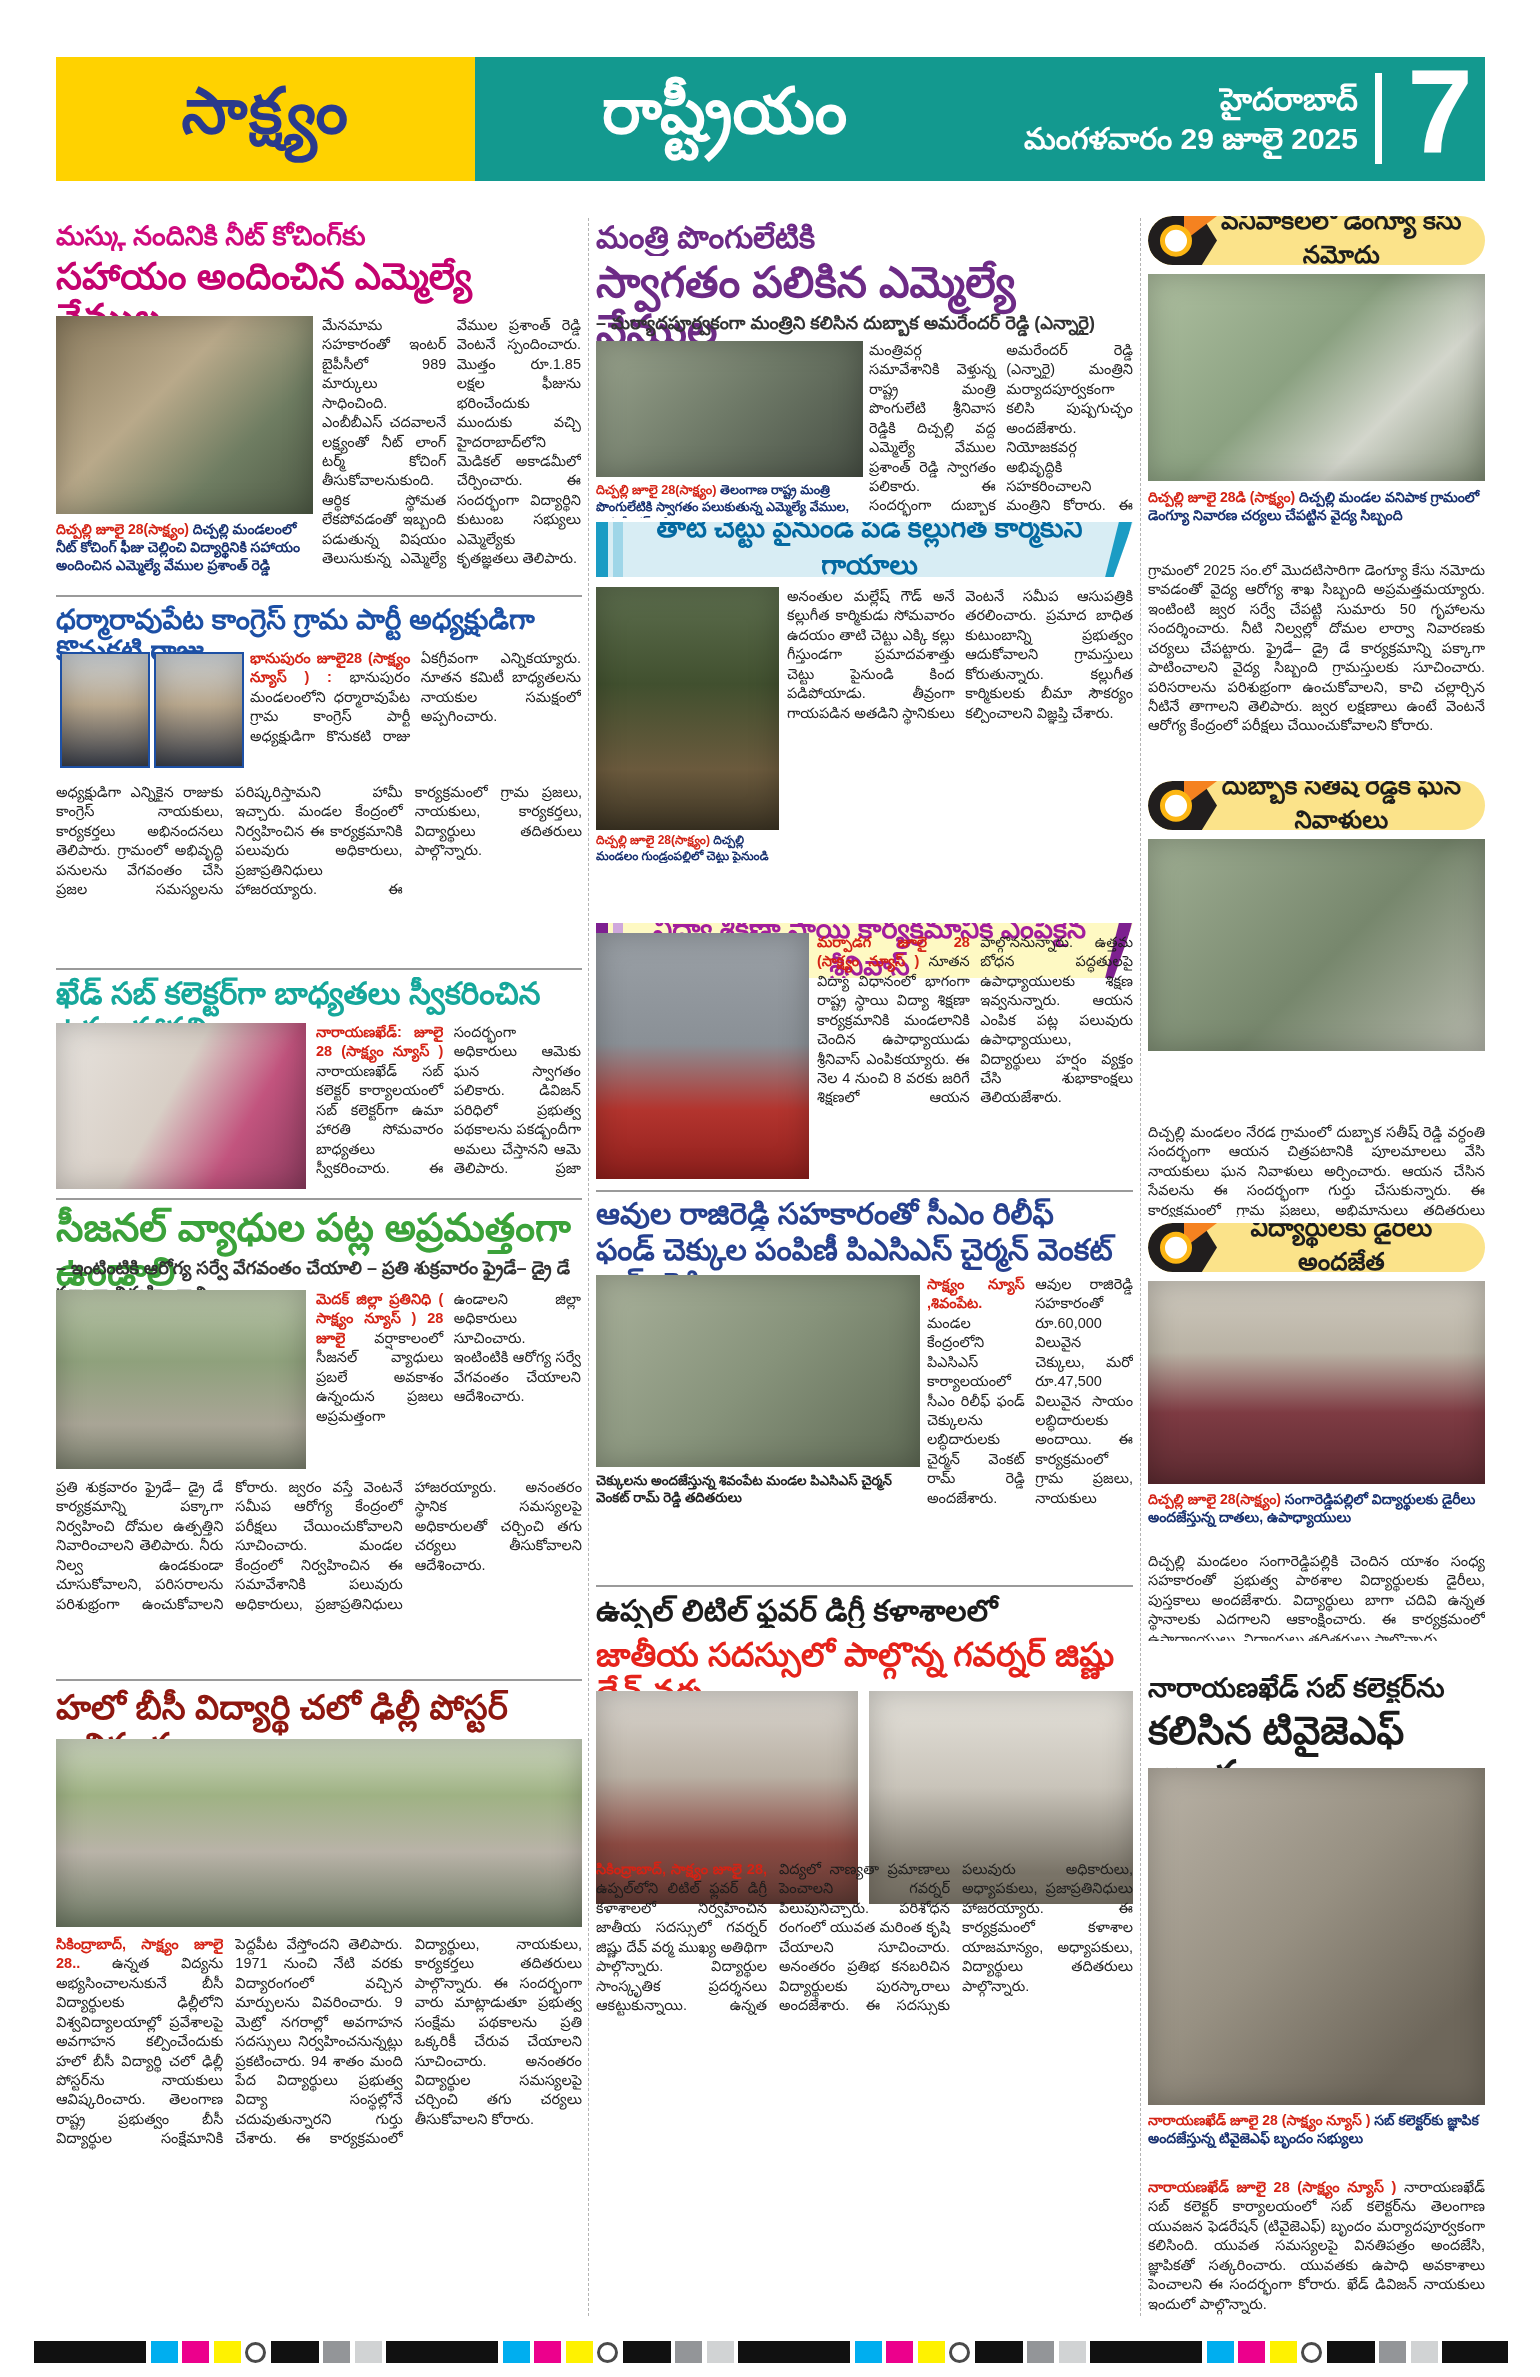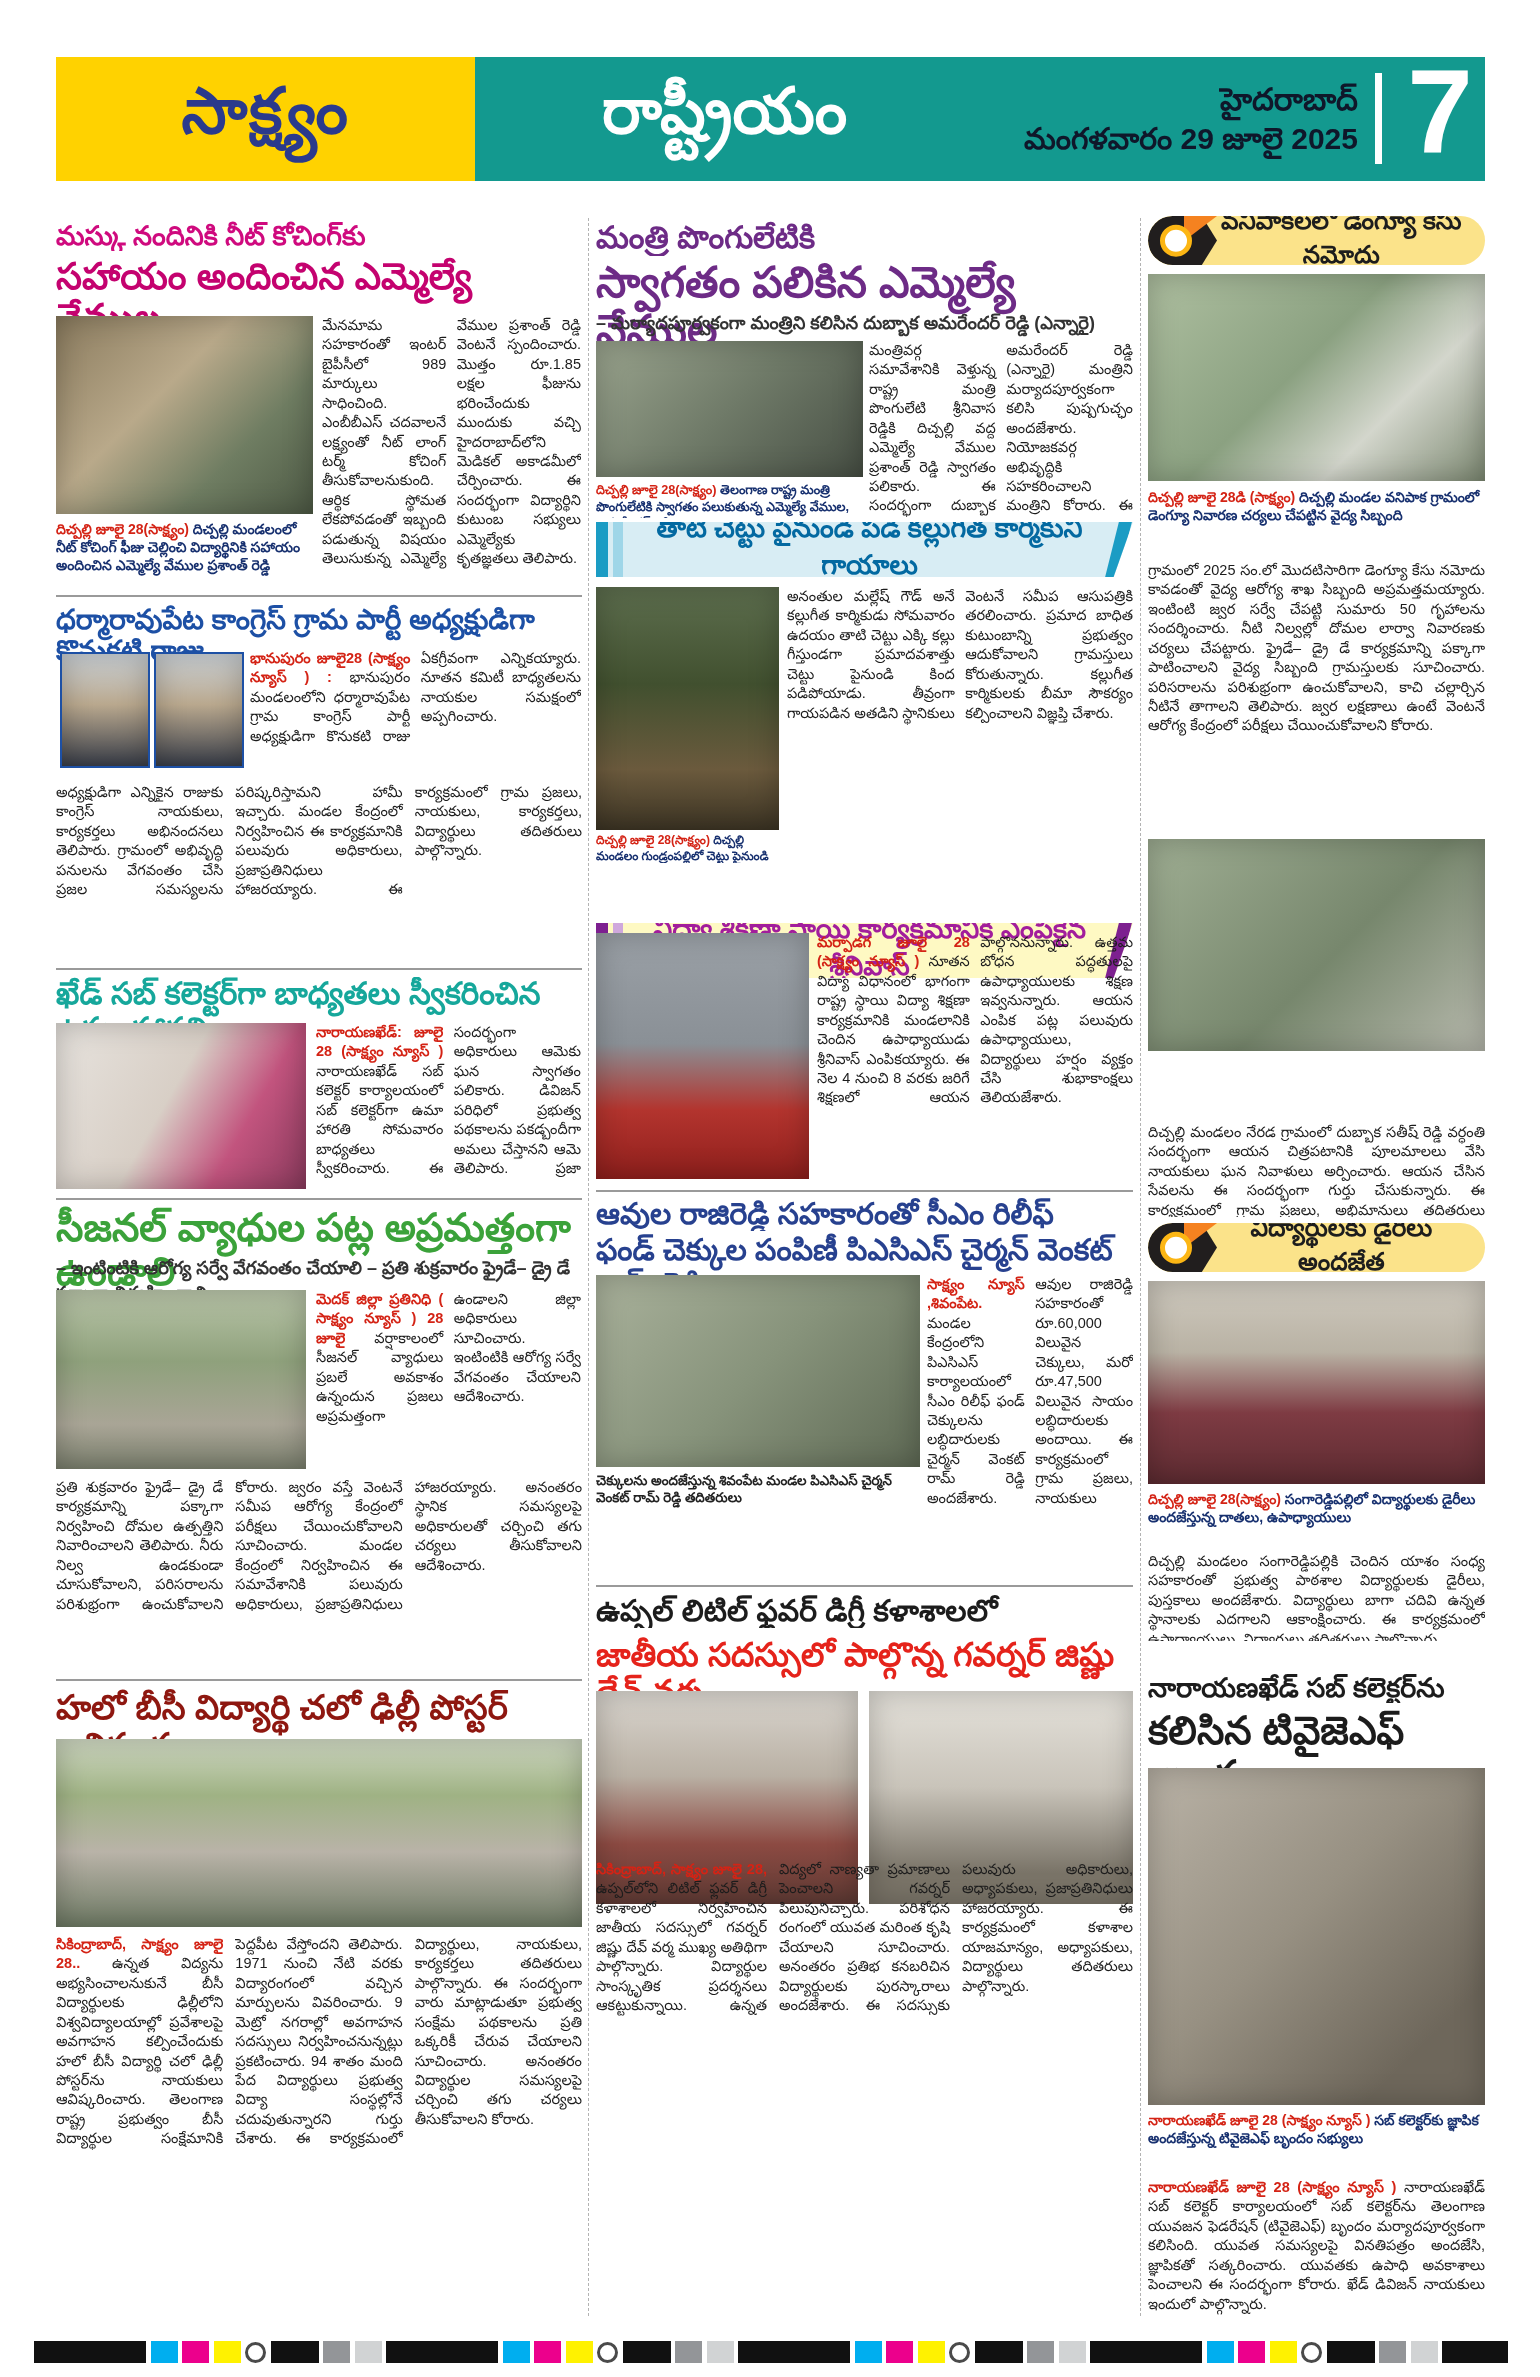--- a/index.html
+++ b/index.html
@@ -4,21 +4,21 @@
 <style>
   html,body{margin:0;padding:0;background:#ffffff;}
   body{font-family:"Liberation Sans","DejaVu Sans",sans-serif;}
   .page{position:relative;width:1541px;height:2377px;background:#ffffff;overflow:hidden;}
   .abs{position:absolute;}
   
   .hdr-yellow{left:56px;top:57px;width:419px;height:124px;background:#ffd200;display:flex;align-items:center;justify-content:center;}
   .hdr-yellow .paper{font-size:64px;font-weight:bold;color:#2b3a8c;letter-spacing:1.5px;}
   .hdr-teal{left:475px;top:57px;width:1010px;height:124px;background:#13998f;}
   .hdr-section{position:absolute;left:127px;top:50%;transform:translateY(-50%);font-size:64px;font-weight:bold;color:#ffffff;}
-  .hdr-dateblock{position:absolute;right:127px;top:50%;transform:translateY(-50%);text-align:right;color:#0f172a;line-height:1.25;}
+  .hdr-dateblock{position:absolute;right:127px;top:50%;transform:translateY(-50%);text-align:right;color:#ffffff;line-height:1.25;}
   .hdr-city{font-size:31px;font-weight:bold;}
   .hdr-date{font-size:30px;font-weight:bold;}
   .hdr-bar{position:absolute;right:103px;top:16.4px;width:7.5px;height:91px;background:#ffffff;}
   .hdr-page{position:absolute;right:12px;top:-10.4px;font-size:118px;font-weight:bold;color:#ffffff;line-height:1.1;}
   
   .hline{height:1.5px;background:#9a9a9a;}
   .vline{width:0;border-left:1.5px dashed #b3b3b3;}
   .photo{box-shadow:inset 0 0 30px rgba(0,0,0,.25);}
   .body-text{font-size:14.5px;line-height:1.34;color:#1c1c1c;text-align:justify;overflow:hidden;}
   .cols2{column-count:2;column-gap:10.4px;}
@@ -220,20 +220,28 @@
     <span class="badge-label">వనిపాకలలో డెంగ్యూ కేసు నమోదు</span>
   </div>
   <div class="abs photo ph-r1" style="left:1148px;top:274px;width:337px;height:207px;"></div>
   <div class="abs caption" style="left:1148px;top:488px;width:337px;height:69px;">
     <span class="cap-dl">దిచ్పల్లి జూలై 28డి (సాక్ష్యం)</span><span> దిచ్పల్లి మండల వనిపాక గ్రామంలో డెంగ్యూ నివారణ చర్యలు చేపట్టిన వైద్య సిబ్బంది</span>
   </div>
   <div class="abs body-text" style="left:1148px;top:561px;width:337px;height:218px;">
     <span>గ్రామంలో 2025 సం.లో మొదటిసారిగా డెంగ్యూ కేసు నమోదు కావడంతో వైద్య ఆరోగ్య శాఖ సిబ్బంది అప్రమత్తమయ్యారు. ఇంటింటి జ్వర సర్వే చేపట్టి సుమారు 50 గృహాలను సందర్శించారు. నీటి నిల్వల్లో దోమల లార్వా నివారణకు చర్యలు చేపట్టారు. ఫ్రైడే– డ్రై డే కార్యక్రమాన్ని పక్కాగా పాటించాలని వైద్య సిబ్బంది గ్రామస్తులకు సూచించారు. పరిసరాలను పరిశుభ్రంగా ఉంచుకోవాలని, కాచి చల్లార్చిన నీటినే తాగాలని తెలిపారు. జ్వర లక్షణాలు ఉంటే వెంటనే ఆరోగ్య కేంద్రంలో పరీక్షలు చేయించుకోవాలని కోరారు.</span>
   </div>
 
+  <div class="abs badge" style="left:1148px;top:781px;width:337px;height:49px;">
+    <span class="badge-icon">
+        <span class="blk"></span>
+        <span class="tri"></span>
+        <span class="ring"></span>
+      </span>
+    <span class="badge-label">దుబ్బాక సతీష్ రెడ్డికి ఘన నివాళులు</span>
+  </div>
   <div class="abs photo ph-r2" style="left:1148px;top:839px;width:337px;height:212px;"></div>
   <div class="abs body-text" style="left:1148px;top:1123px;width:337px;height:94px;">
     <span>దిచ్పల్లి మండలం నేరడ గ్రామంలో దుబ్బాక సతీష్ రెడ్డి వర్ధంతి సందర్భంగా ఆయన చిత్రపటానికి పూలమాలలు వేసి నాయకులు ఘన నివాళులు అర్పించారు. ఆయన చేసిన సేవలను ఈ సందర్భంగా గుర్తు చేసుకున్నారు. ఈ కార్యక్రమంలో గ్రామ ప్రజలు, అభిమానులు తదితరులు పాల్గొన్నారు.</span>
   </div>
 
   <div class="abs badge" style="left:1148px;top:1223px;width:337px;height:49px;">
     <span class="badge-icon">
         <span class="blk"></span>
         <span class="tri"></span>
         <span class="ring"></span>

